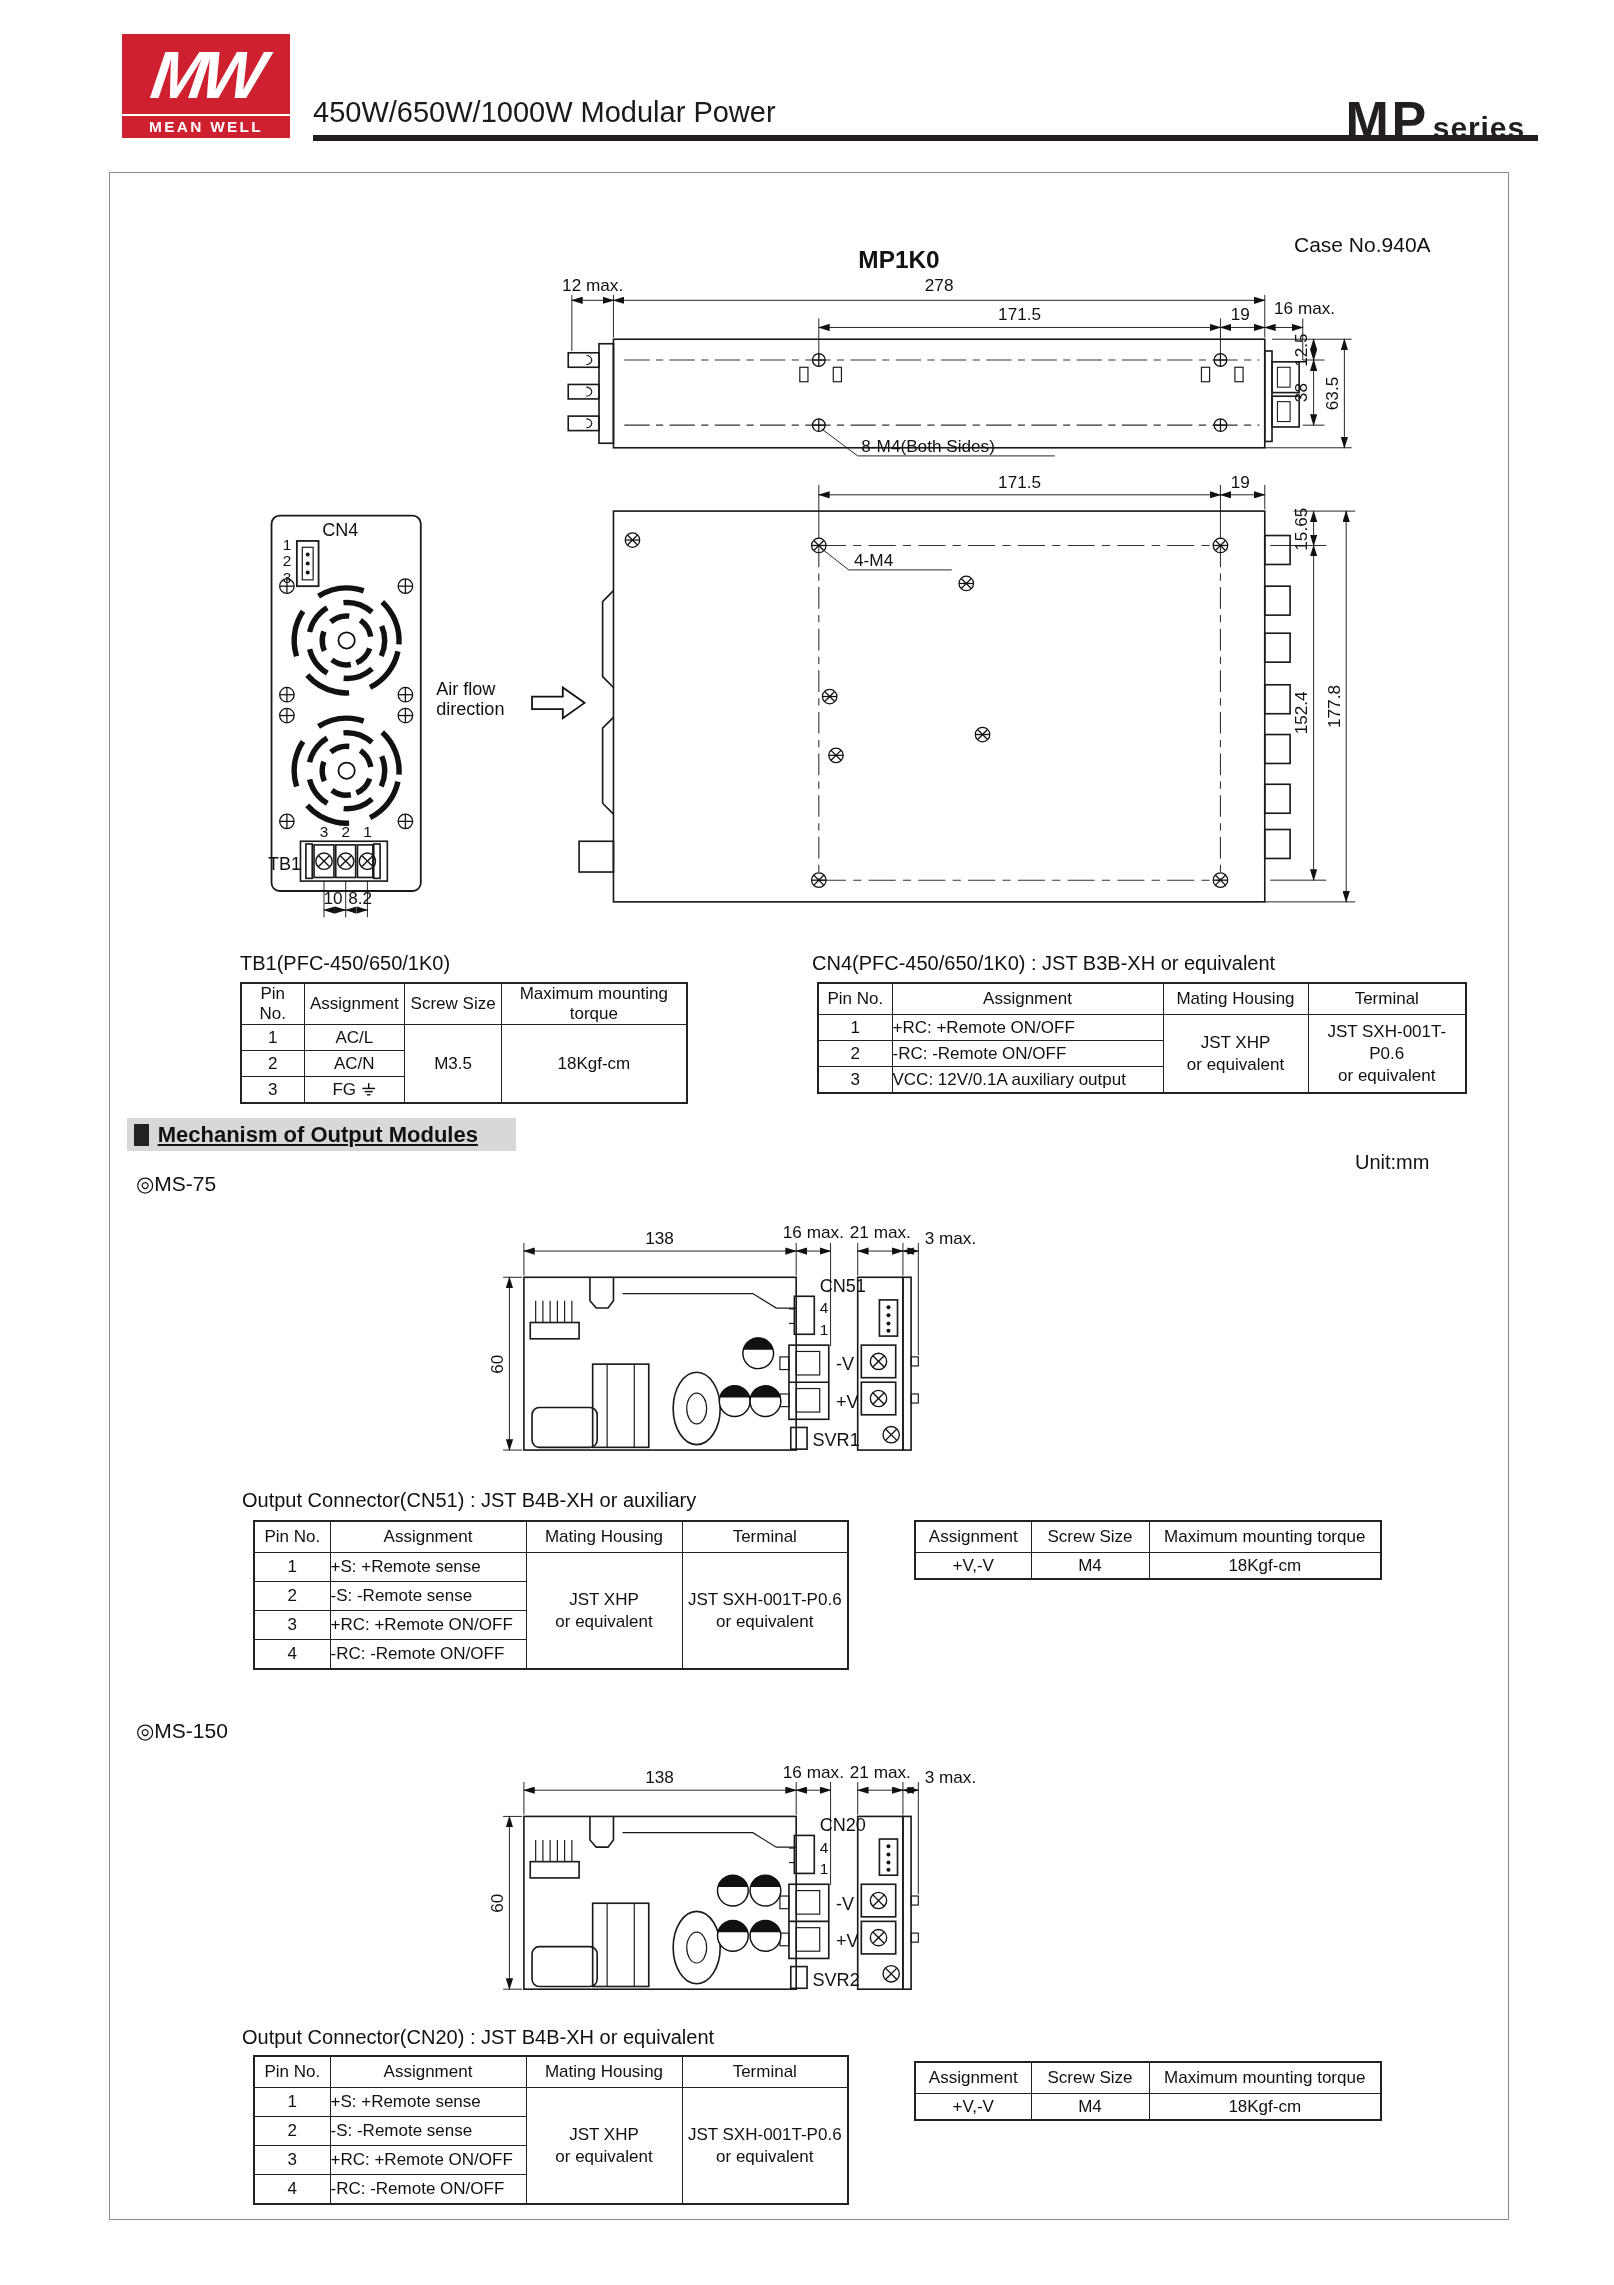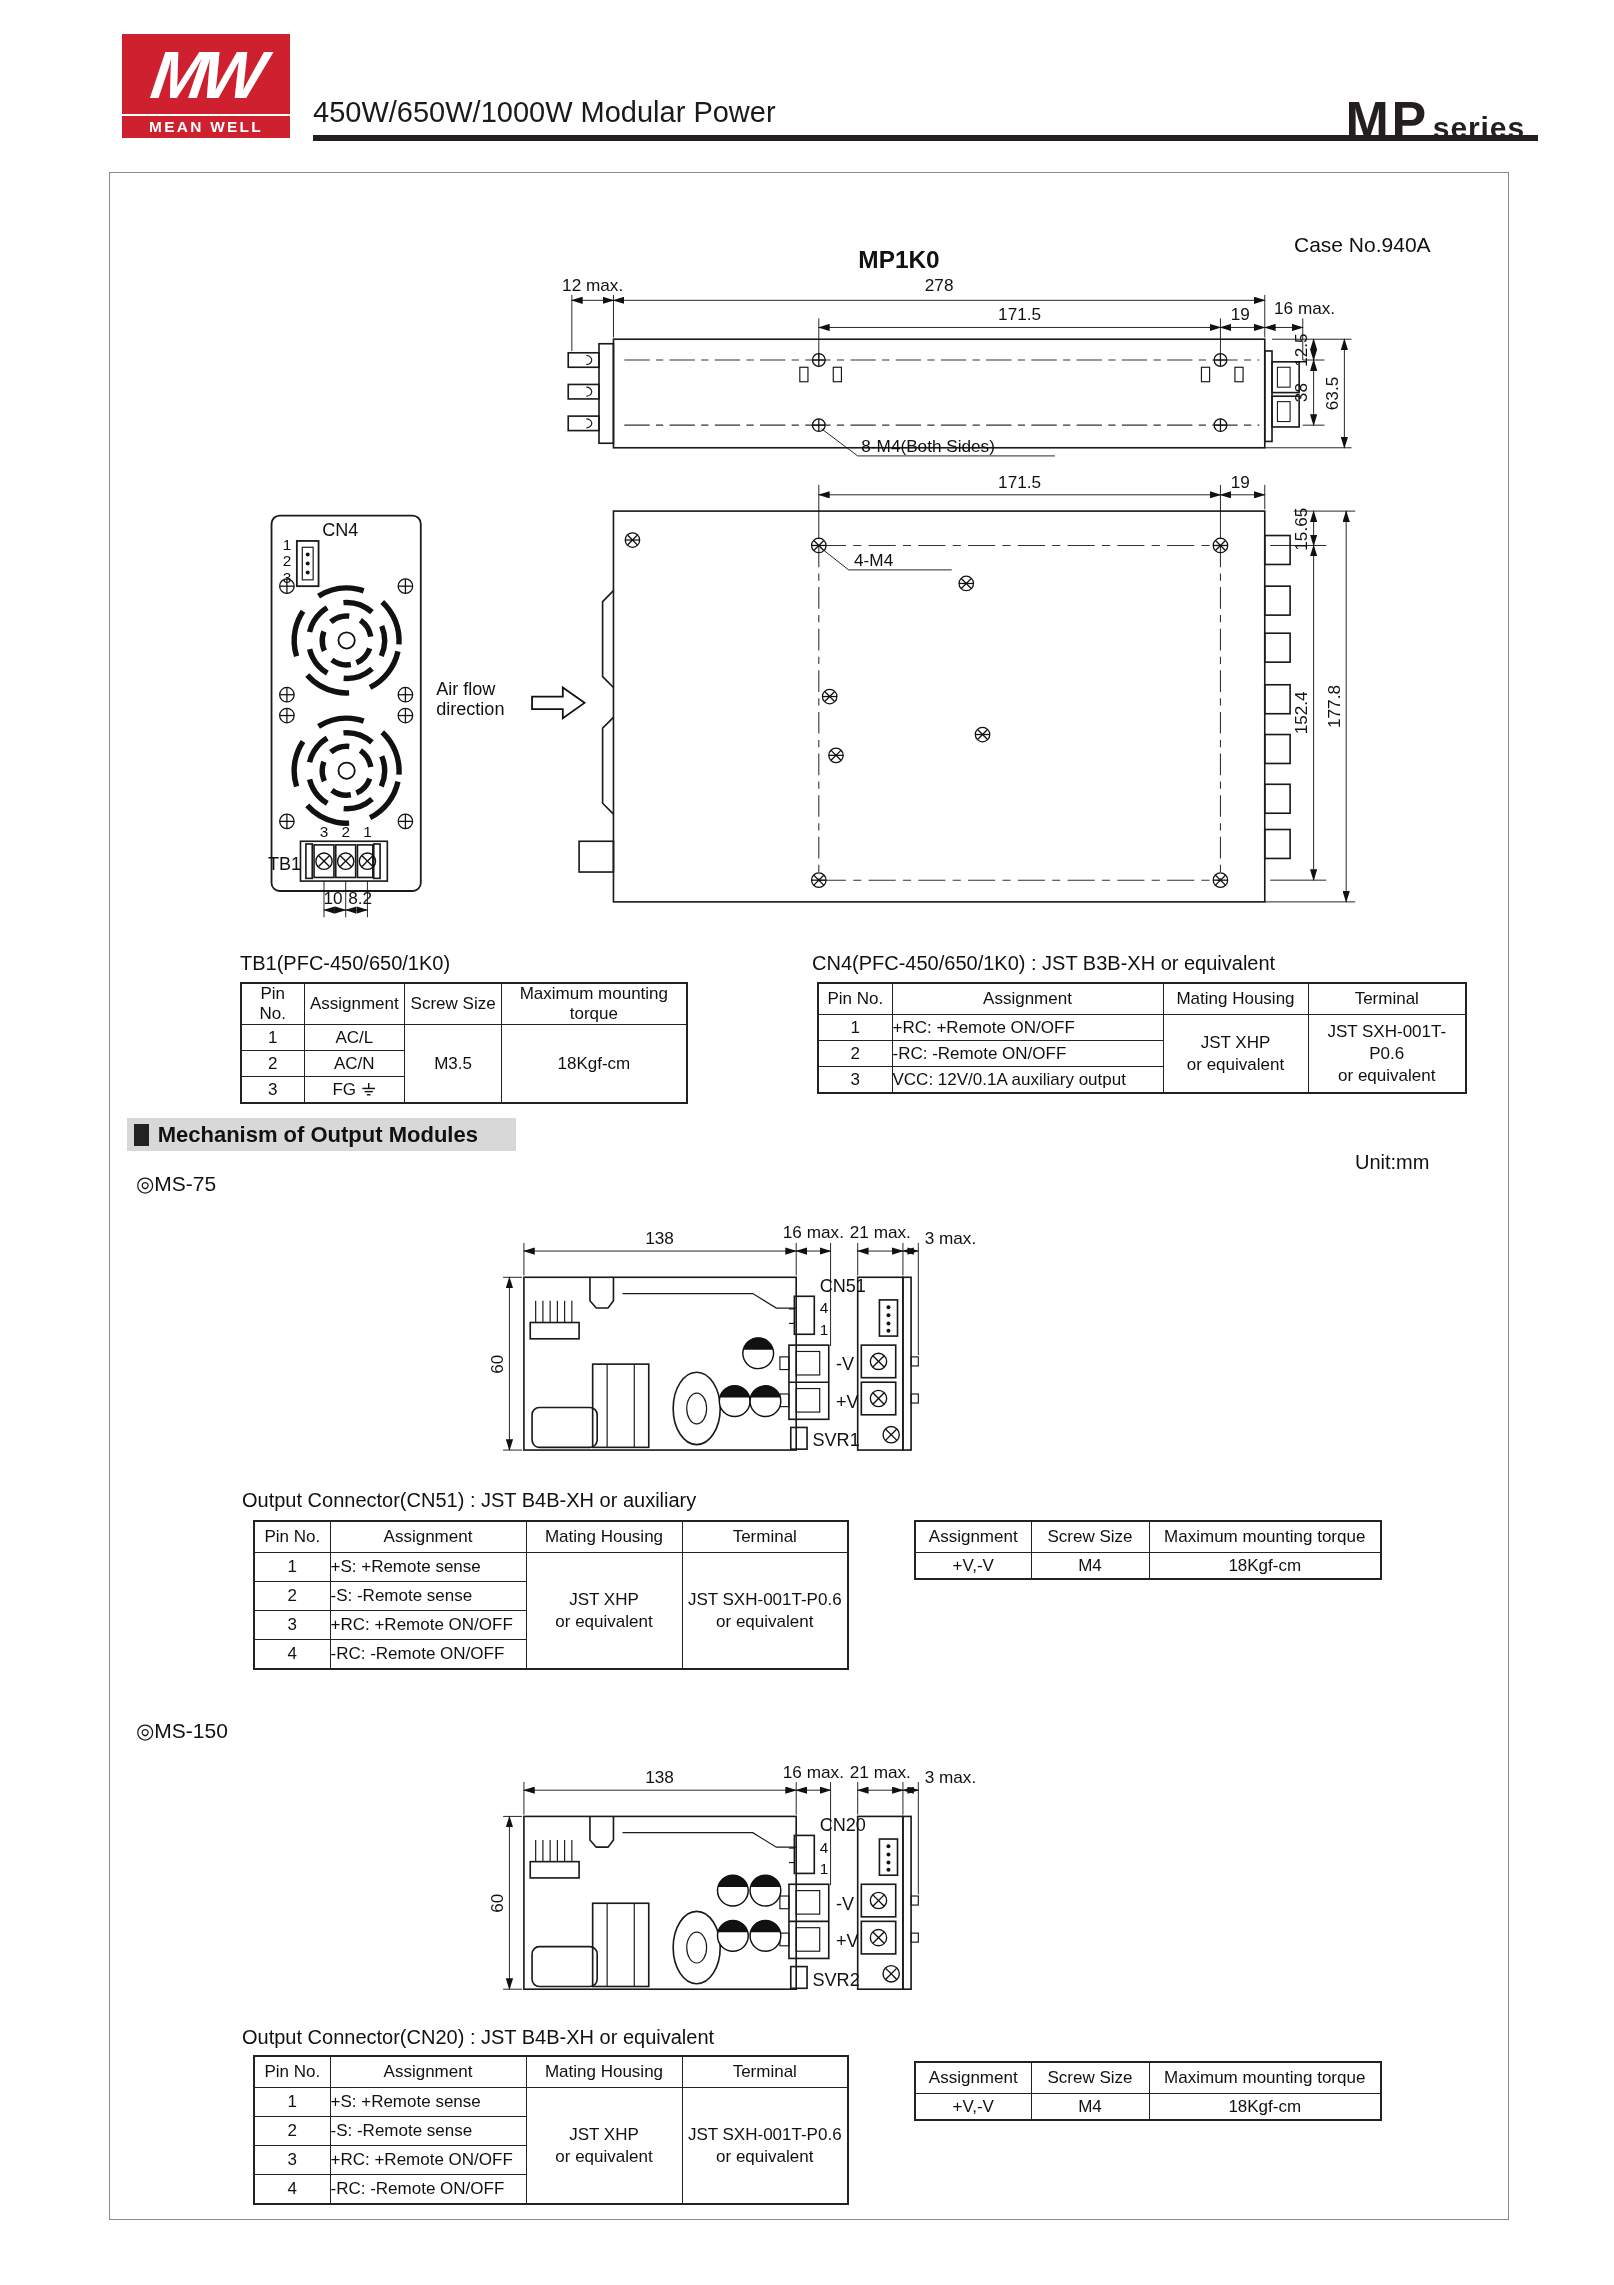--- a/index.html
+++ b/index.html
@@ -21,21 +21,21 @@
   .series-sub{font-size:30px;font-weight:bold;letter-spacing:0.9px;color:#231f20;}
   .header-rule{left:313px;top:135px;width:1225px;height:6.3px;background:#231f20;}
   
   .frame{left:109px;top:172px;width:1398px;height:2046px;border:1.8px solid #8a8a8a;}
   .caseno{left:1294px;top:233px;font-size:21px;}
   .mp1k0{left:777px;top:246px;width:244px;text-align:center;font-size:24.4px;font-weight:bold;}
   .unitmm{left:1355px;top:1151px;font-size:20px;}
   .secbar{left:127px;top:1118px;width:389px;height:33px;background:#d8d8d8;
           display:flex;align-items:center;}
   .secsq{width:14.5px;height:22px;background:#222;margin:0 9px 0 7.2px;}
-  .sectitle{font-size:22px;font-weight:bold;color:#111;}
+  .sectitle{font-size:22px;font-weight:bold;color:#111;text-decoration:underline;}
   .mslabel{font-size:21px;color:#111;}
   
   .ttl{font-size:20px;color:#111;}
   table.spec{border-collapse:collapse;border:2.3px solid #222;background:#fff;}
   table.spec th,table.spec td{border:1.4px solid #222;font-size:17px;font-weight:normal;
        text-align:center;vertical-align:middle;padding:0 5.4px;color:#111;}
   table.spec th{height:30px;}
   table.spec td{height:25px;}
   table.spec td.lft{text-align:left;padding-left:0;}
   .two-line div{line-height:22px;}

